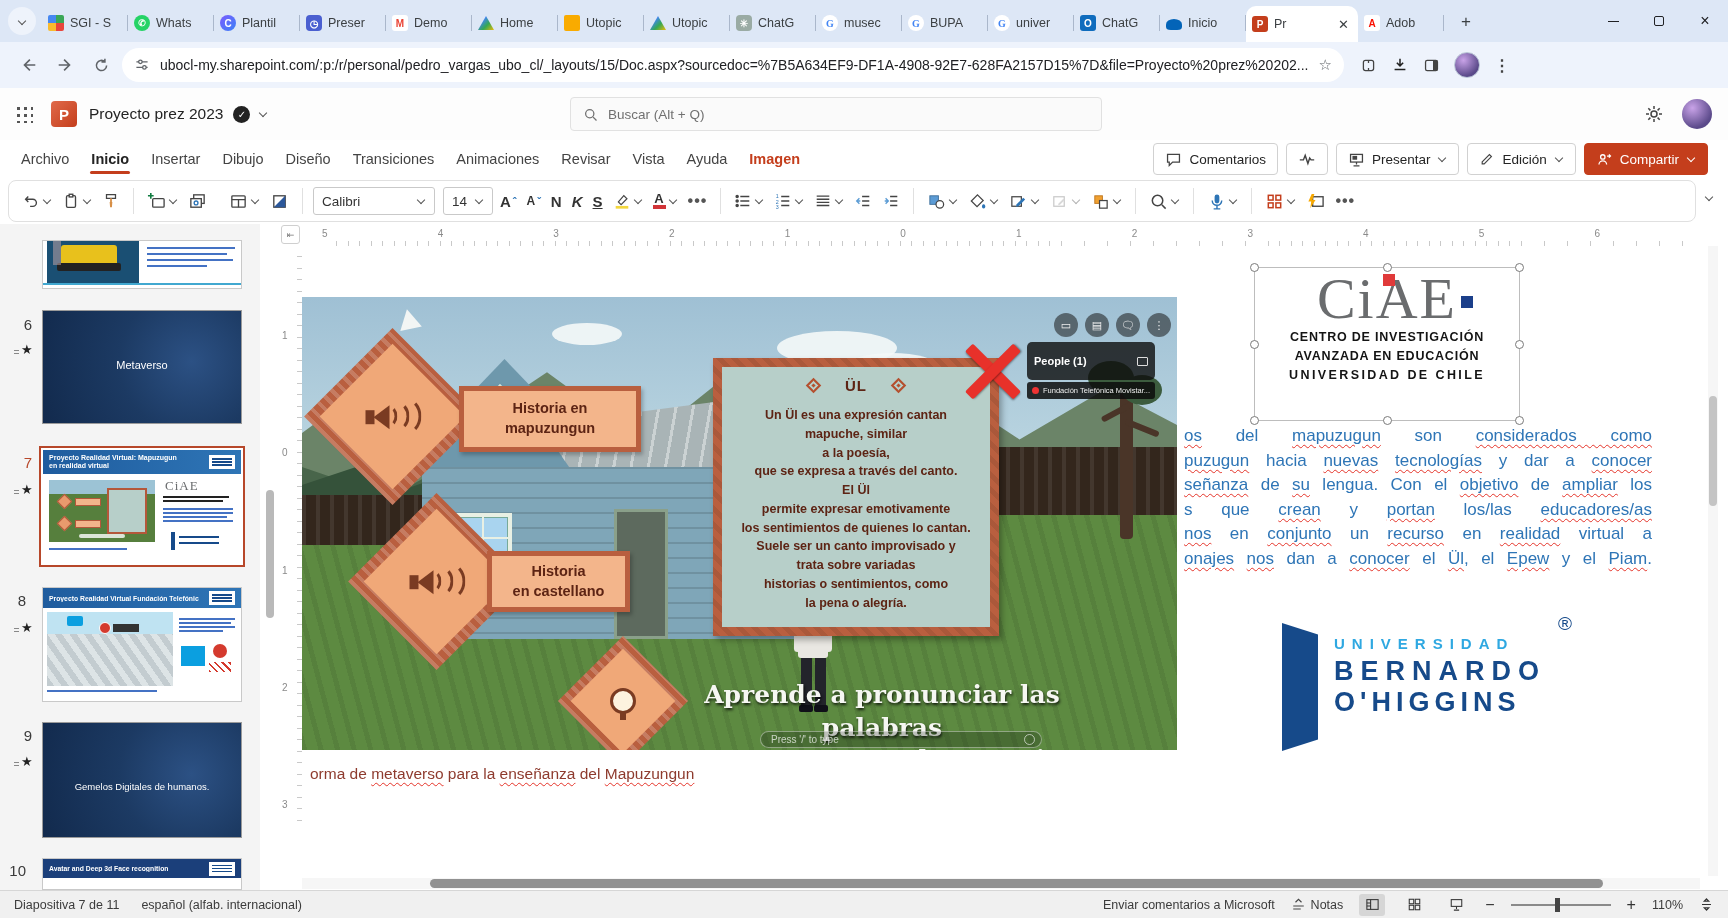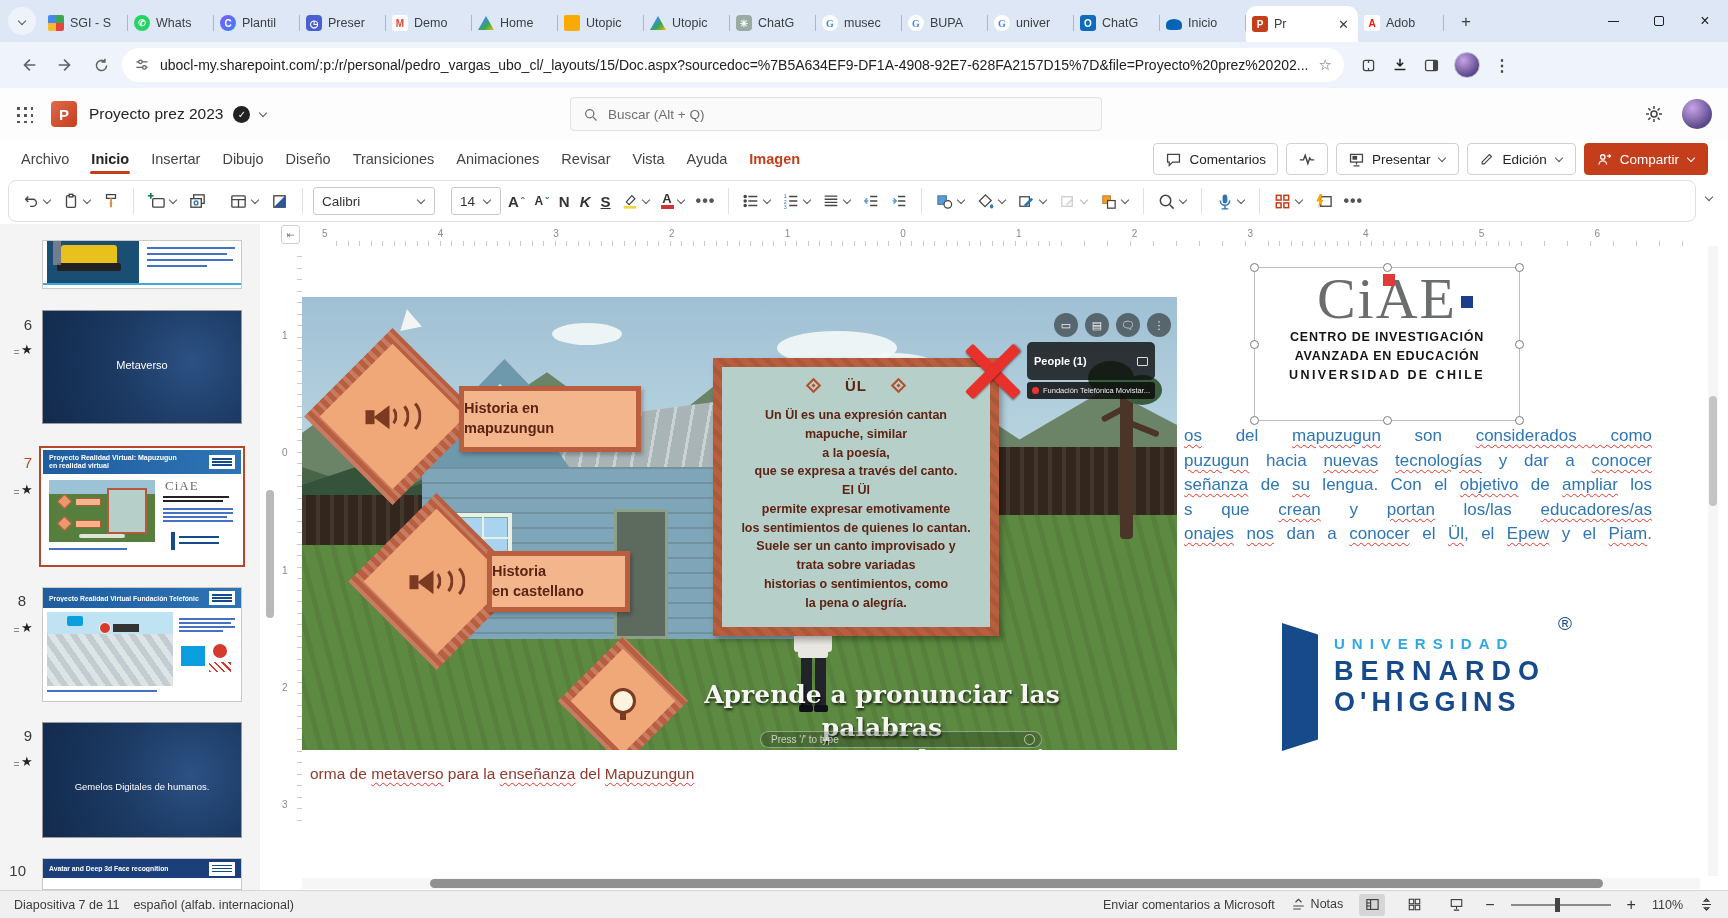--- a/index.html
+++ b/index.html
@@ -140,21 +140,21 @@
   .branch { position:absolute; background:#4a3528; height:6px; border-radius:3px; }
   .canopy { position:absolute; background:#3c5c3e; border-radius:50%; }
 
   .diamond { position:absolute; width:125px; height:125px; transform:rotate(45deg);
     background:#b95f3f repeating-linear-gradient(0deg, rgba(255,255,255,.18) 0 4px, transparent 4px 9px); }
   .diamond .inner { position:absolute; inset:11px; background:#f0a878; display:flex; align-items:center; justify-content:center; transform:none; }
   .spk { transform:rotate(-45deg); position:relative; width:54px; height:40px; }
   .spk .cone { position:absolute; left:6px; top:8px; width:0; height:0; border-top:12px solid transparent; border-bottom:12px solid transparent; border-right:16px solid #7a3b22; }
   .spk .boxy { position:absolute; left:0; top:13px; width:9px; height:14px; background:#7a3b22; }
   .spk .arc { position:absolute; border:3.5px solid transparent; border-right:3.5px solid #7a3b22; border-radius:50%; }
-  .slabel { position:absolute; border:5px solid #b95f3f; background:#f3b58b; display:flex; flex-direction:column; align-items:flex-start; justify-content:center; font-weight:bold; color:#5d2414; font-size:14.5px; line-height:1.35; box-shadow:2px 3px 4px rgba(0,0,0,.25); }
+  .slabel { position:absolute; border:5px solid #b95f3f; background:#f3b58b; display:flex; flex-direction:column; align-items:center; justify-content:center; font-weight:bold; color:#5d2414; font-size:14.5px; line-height:1.35; box-shadow:2px 3px 4px rgba(0,0,0,.25); }
 
   .tealpanel { position:absolute; left:411px; top:61px; width:286px; height:278px; background:#b95f3f repeating-linear-gradient(45deg, rgba(0,0,0,.08) 0 5px, transparent 5px 11px); padding:9px; box-shadow:3px 4px 6px rgba(0,0,0,.3); }
   .tealpanel .tin { width:100%; height:100%; background:#b7cfc9; padding-top:10px; }
   .tp-title { display:flex; align-items:center; justify-content:center; gap:26px; font-weight:bold; color:#5d2414; font-size:15px; letter-spacing:1px; margin-bottom:12px; }
   .orn { width:11px; height:11px; border:2.5px solid #b4502f; transform:rotate(45deg); background:transparent; box-shadow:inset 0 0 0 2px #b7cfc9, inset 0 0 0 3.5px #b4502f; }
   .pl { text-align:center; font-size:12.5px; font-weight:bold; color:#5d2414; line-height:1.5; }
 
   .ppl-icons { position:absolute; top:16px; left:752px; display:flex; gap:7px; }
   .ppl-ic { width:24px; height:24px; border-radius:50%; background:rgba(25,25,25,.55); color:#eee; font-size:11px; display:flex; align-items:center; justify-content:center; }
   .ppl-panel { position:absolute; left:725px; top:45px; width:128px; height:38px; background:rgba(12,12,12,.8); border-radius:5px; color:#fff; font-size:11px; font-weight:bold; display:flex; align-items:center; justify-content:space-between; padding:0 7px; }
@@ -191,21 +191,21 @@
   .ubo { position:absolute; left:980px; top:377px; display:flex; }
   .ubo-bar { width:36px; height:128px; background:#164a8a; clip-path:polygon(0 0,100% 9%,100% 91%,0 100%); }
   .ubo-text { margin-left:16px; position:relative; padding-top:12px; }
   .ubo-l1 { color:#2fa8e1; font-size:15px; font-weight:bold; letter-spacing:7px; }
   .ubo-l2 { color:#164a8a; font-size:27px; font-weight:bold; letter-spacing:7px; margin-top:4px; }
   .ubo-l3 { color:#164a8a; font-size:27px; font-weight:bold; letter-spacing:5px; }
   .ubo-reg { position:absolute; right:-26px; top:-10px; font-size:19px; color:#164a8a; }
 
   
   .statusbar { position:absolute; left:0; top:890px; width:1728px; height:28px; background:#f0f0f0; border-top:1px solid #d6d6d6; display:flex; align-items:center; font-size:12.5px; color:#3b3b3b; padding:0 14px; }
-  .sb-left { display:flex; gap:14px; }
+  .sb-left { display:flex; gap:22px; }
   .sb-right { margin-left:auto; display:flex; align-items:center; gap:16px; }
   .viewbtn { width:26px; height:22px; display:flex; align-items:center; justify-content:center; border-radius:3px; }
   .viewbtn.active { background:#d6d6d6; }
   .zoom-track { width:100px; height:2px; background:#8a8a8a; position:relative; }
   .zoom-knob { position:absolute; left:44px; top:-6px; width:5px; height:14px; background:#444; }
 </style>
 </head>
 <body>
 
 <div class="tabbar">
@@ -510,21 +510,21 @@
       <svg class="lic" width="19" height="19" viewBox="0 0 20 20">
           <rect x="4" y="4" width="12" height="12" stroke="#444" fill="none" stroke-width="1.4"></rect>
           <path d="M16 4 v12 h-12 z" fill="#2b579a"></path>
         </svg>
       </span>
     <span class="tdiv"></span>
     <span class="dd" style="width:122px;">
         <span>Calibri</span>
         <span class="chev"></span>
       </span>
-    <span class="dd" style="width:50px;margin-left:12px;">
+    <span class="dd" style="width:50px;margin-left:4px;">
         <span>14</span>
         <span class="chev"></span>
       </span>
     <span class="tbtn txt-ic">A<i class="cup">ˆ</i></span>
     <span class="tbtn txt-ic" style="font-size:12px;">A<i class="cup">ˇ</i></span>
     <span class="tbtn txt-ic">N</span>
     <span class="tbtn txt-ic" style="font-style:italic;">K</span>
     <span class="tbtn txt-ic" style="text-decoration:underline;">S</span>
     <span class="tbtn">
       <svg class="lic" width="18" height="18" viewBox="0 0 20 20">
@@ -936,20 +936,21 @@
         <div class="sp">UNIVERSIDAD DE CHILE</div>
       </div>
     </div>
 
     <div class="bodytext">
 
     <div class="body-line"><span class="sq">os</span> del <span class="sq">mapuzugun</span> son <span class="sq">considerados como</span></div>
         <div class="body-line"><span class="sq">puzugun</span> hacia <span class="sq">nuevas</span> <span class="sq">tecnologías</span> y dar a <span class="sq">conocer</span></div>
         <div class="body-line"><span class="sq">señanza</span> de <span class="sq">su</span> lengua. Con el <span class="sq">objetivo</span> de <span class="sq">ampliar</span> los</div>
         <div class="body-line">s que <span class="sq">crean</span> y <span class="sq">portan</span> los/las <span class="sq">educadores/as</span></div>
+        <div class="body-line"><span class="sq">nos</span> en <span class="sq">conjunto</span> un <span class="sq">recurso</span> en <span class="sq">realidad</span> virtual a</div>
         <div class="body-line"><span class="sq">onajes</span> <span class="sq">nos</span> dan a <span class="sq">conocer</span> el <span class="sq">Ül</span>, el <span class="sq">Epew</span> y el <span class="sq">Piam</span>.</div>
       </div>
 
     <div class="ubo">
       <div class="ubo-bar"></div>
       <div class="ubo-text">
         <div class="ubo-l1">UNIVERSIDAD</div>
         <div class="ubo-l2">BERNARDO</div>
         <div class="ubo-l3">O'HIGGINS</div>
         <div class="ubo-reg">®</div>
@@ -965,21 +966,21 @@
     </div>
 </div>
 
 <div class="statusbar">
   <div class="sb-left">
     <span>Diapositiva 7 de 11</span>
     <span>español (alfab. internacional)</span>
   </div>
   <div class="sb-right">
     <span>Enviar comentarios a Microsoft</span>
-    <span style="display:flex;gap:5px;">
+    <span style="display:flex;align-items:center;gap:5px;">
       <svg class="lic" width="15" height="15" viewBox="0 0 20 20" stroke="#444" stroke-width="1.5" fill="none">
           <path d="M6 7 l4-4 4 4 M3 12 h14 M3 16 h10"></path>
         </svg>
       <span>Notas</span>
     </span>
     <span class="viewbtn active">
       <svg class="lic" width="15" height="15" viewBox="0 0 20 20" stroke="#333" stroke-width="1.4" fill="none">
           <rect x="2.5" y="3.5" width="15" height="13"></rect>
           <path d="M7.5 3.5 v13 M2.5 8 h5 M2.5 12 h5"></path>
         </svg>

